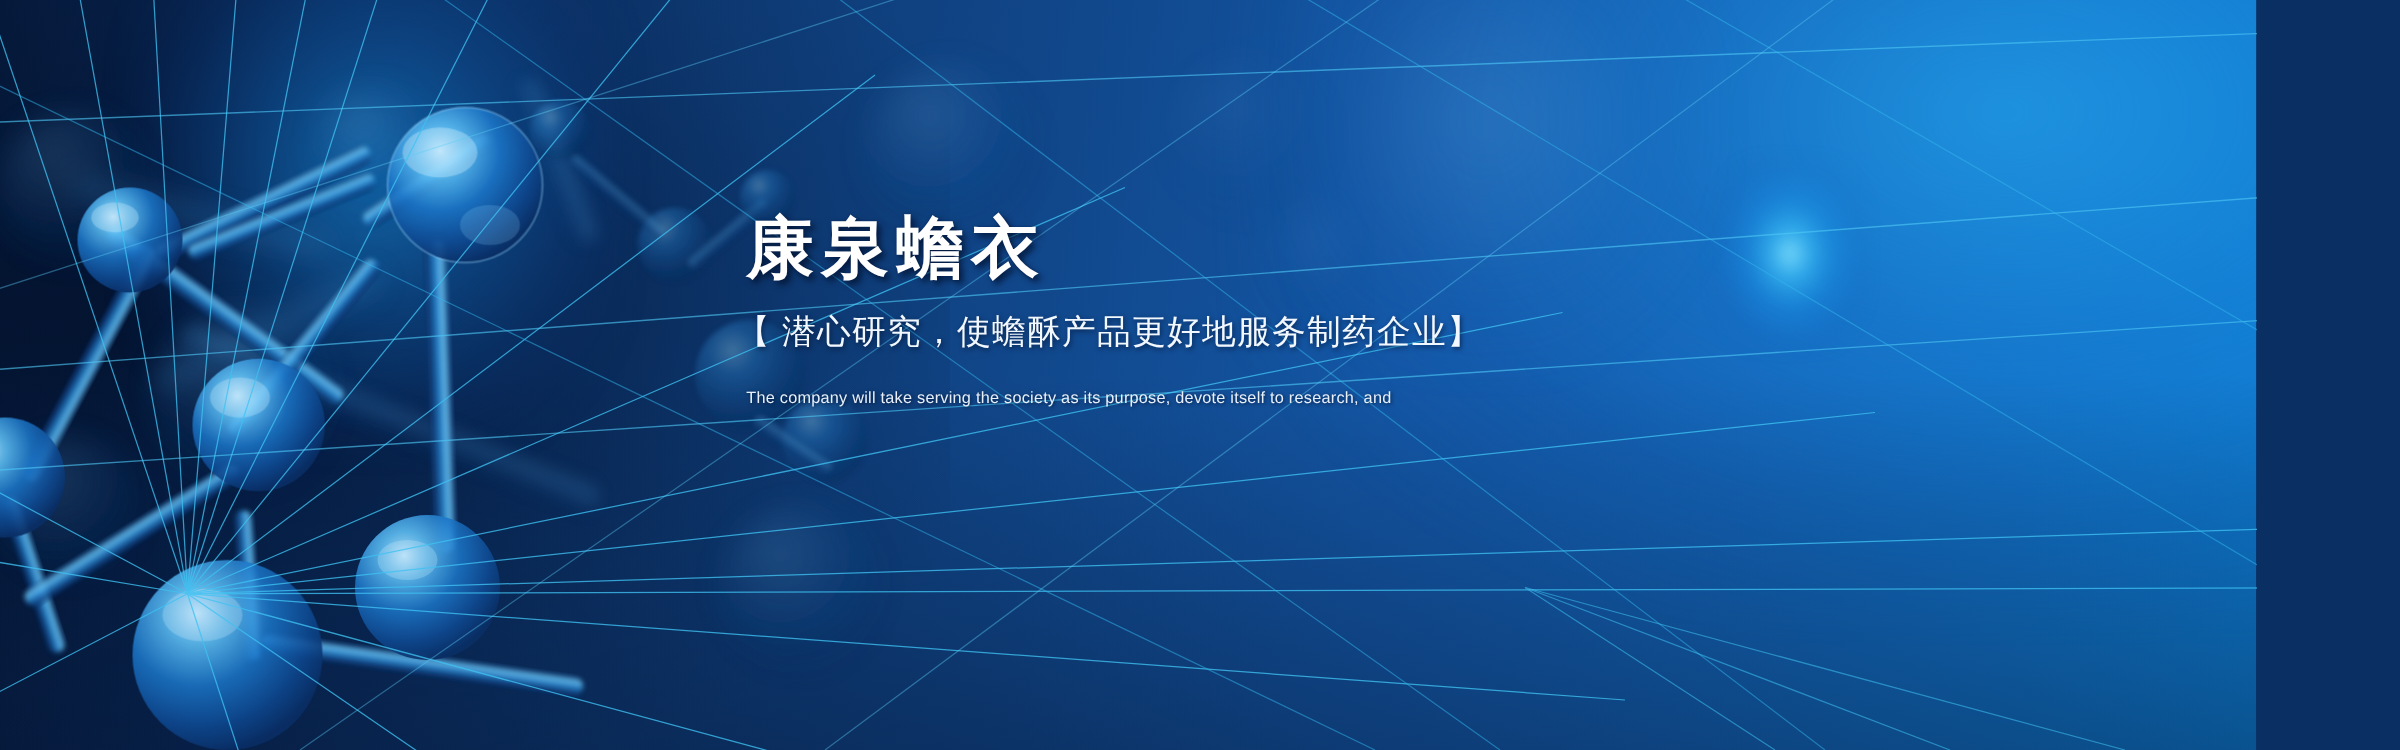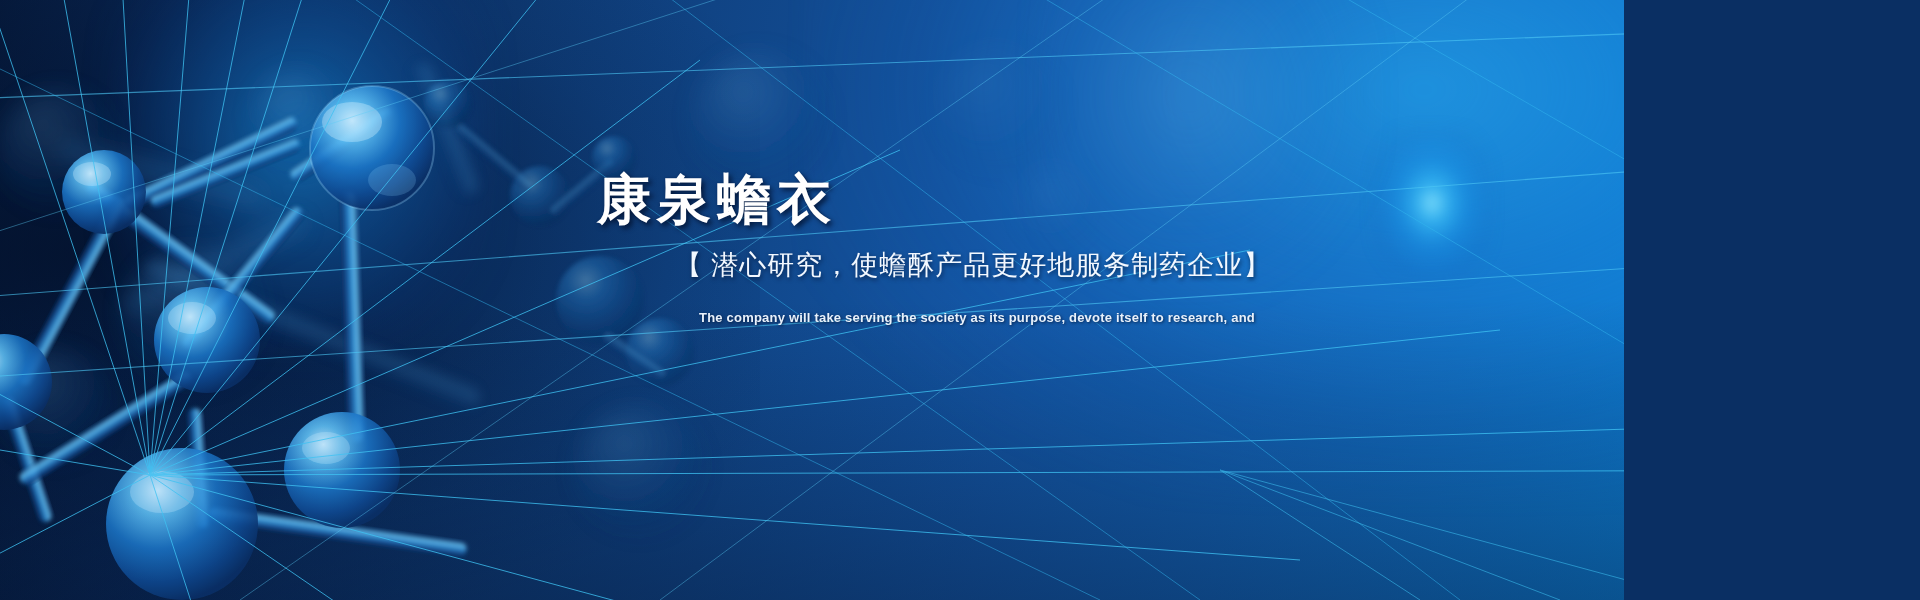--- a/index.html
+++ b/index.html
@@ -2,21 +2,21 @@
 <html><head>
 <meta charset="utf-8">
 <style>
   html,body{margin:0;padding:0;}
   body{
     width:1920px;height:600px;overflow:hidden;
     font-family:"Liberation Sans","DejaVu Sans",sans-serif;
     background:#0a2f63;
   }
   #banner{
-    position:relative;width:1624px;height:600px;overflow:hidden;
+    position:relative;width:1805px;height:600px;overflow:hidden;
     background:#0d3a72;
   }
 
   
   .bg-base{
     position:absolute;inset:0;
     background:
       linear-gradient(100deg,
         #061a3c 0%,
         #0a2b5c 14%,
@@ -86,32 +86,30 @@
     color:#ffffff;letter-spacing:6px;
     text-shadow:3px 3px 5px rgba(2,14,40,.75), 0 0 2px rgba(10,40,90,.6);
     white-space:nowrap;
   }
   .subtitle{
     margin:18px 0 0 -8px;
     font-size:27px;line-height:34px;font-weight:normal;
     color:#f2f8ff;letter-spacing:1px;
     text-shadow:1px 2px 4px rgba(2,14,40,.65);
     white-space:nowrap;
-    text-align:center;
   }
   .desc{
     margin-top:26px;
   }
   .desc p{
     margin:0 0 9px 0;
-    font-size:13px;line-height:19px;font-weight:bold;
+    font-size:13px;line-height:19px;font-weight:normal;
     color:#e8f1fb;letter-spacing:.2px;
     text-shadow:1px 1px 3px rgba(2,14,40,.7);
     white-space:nowrap;
-    text-align:center;
   }
 </style>
 </head>
 <body>
 
 <div id="banner">
 
   <div class="bg-base"></div>
   <div class="bg-dark-left"></div>
   <div class="bg-glow-topright"></div>

